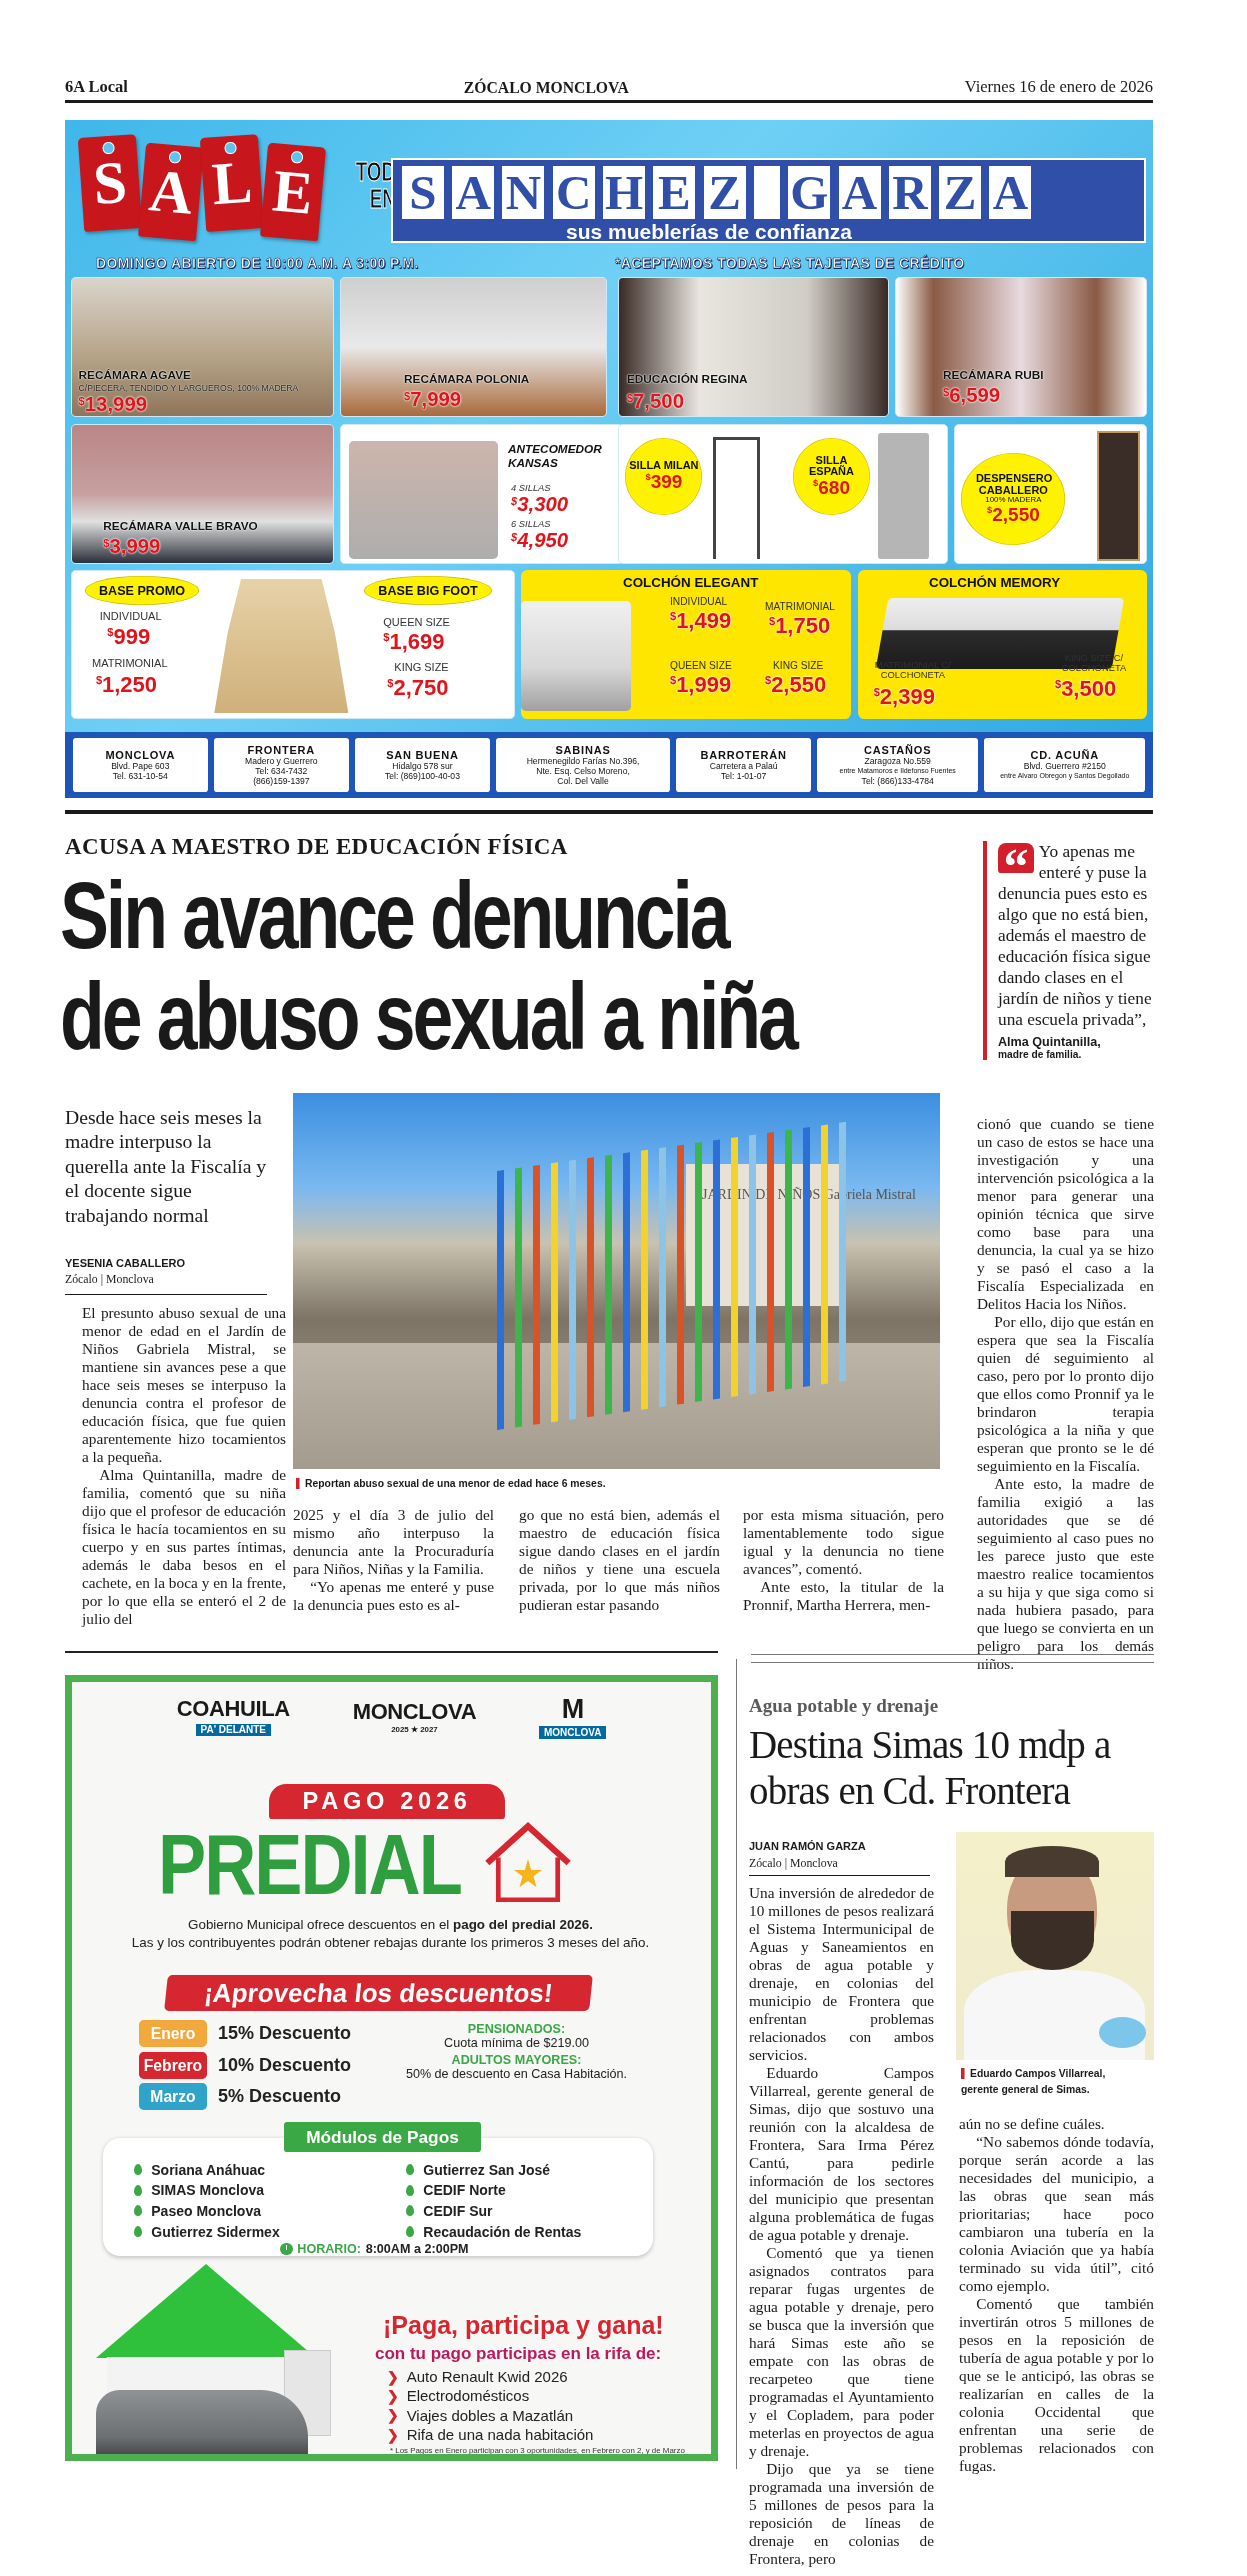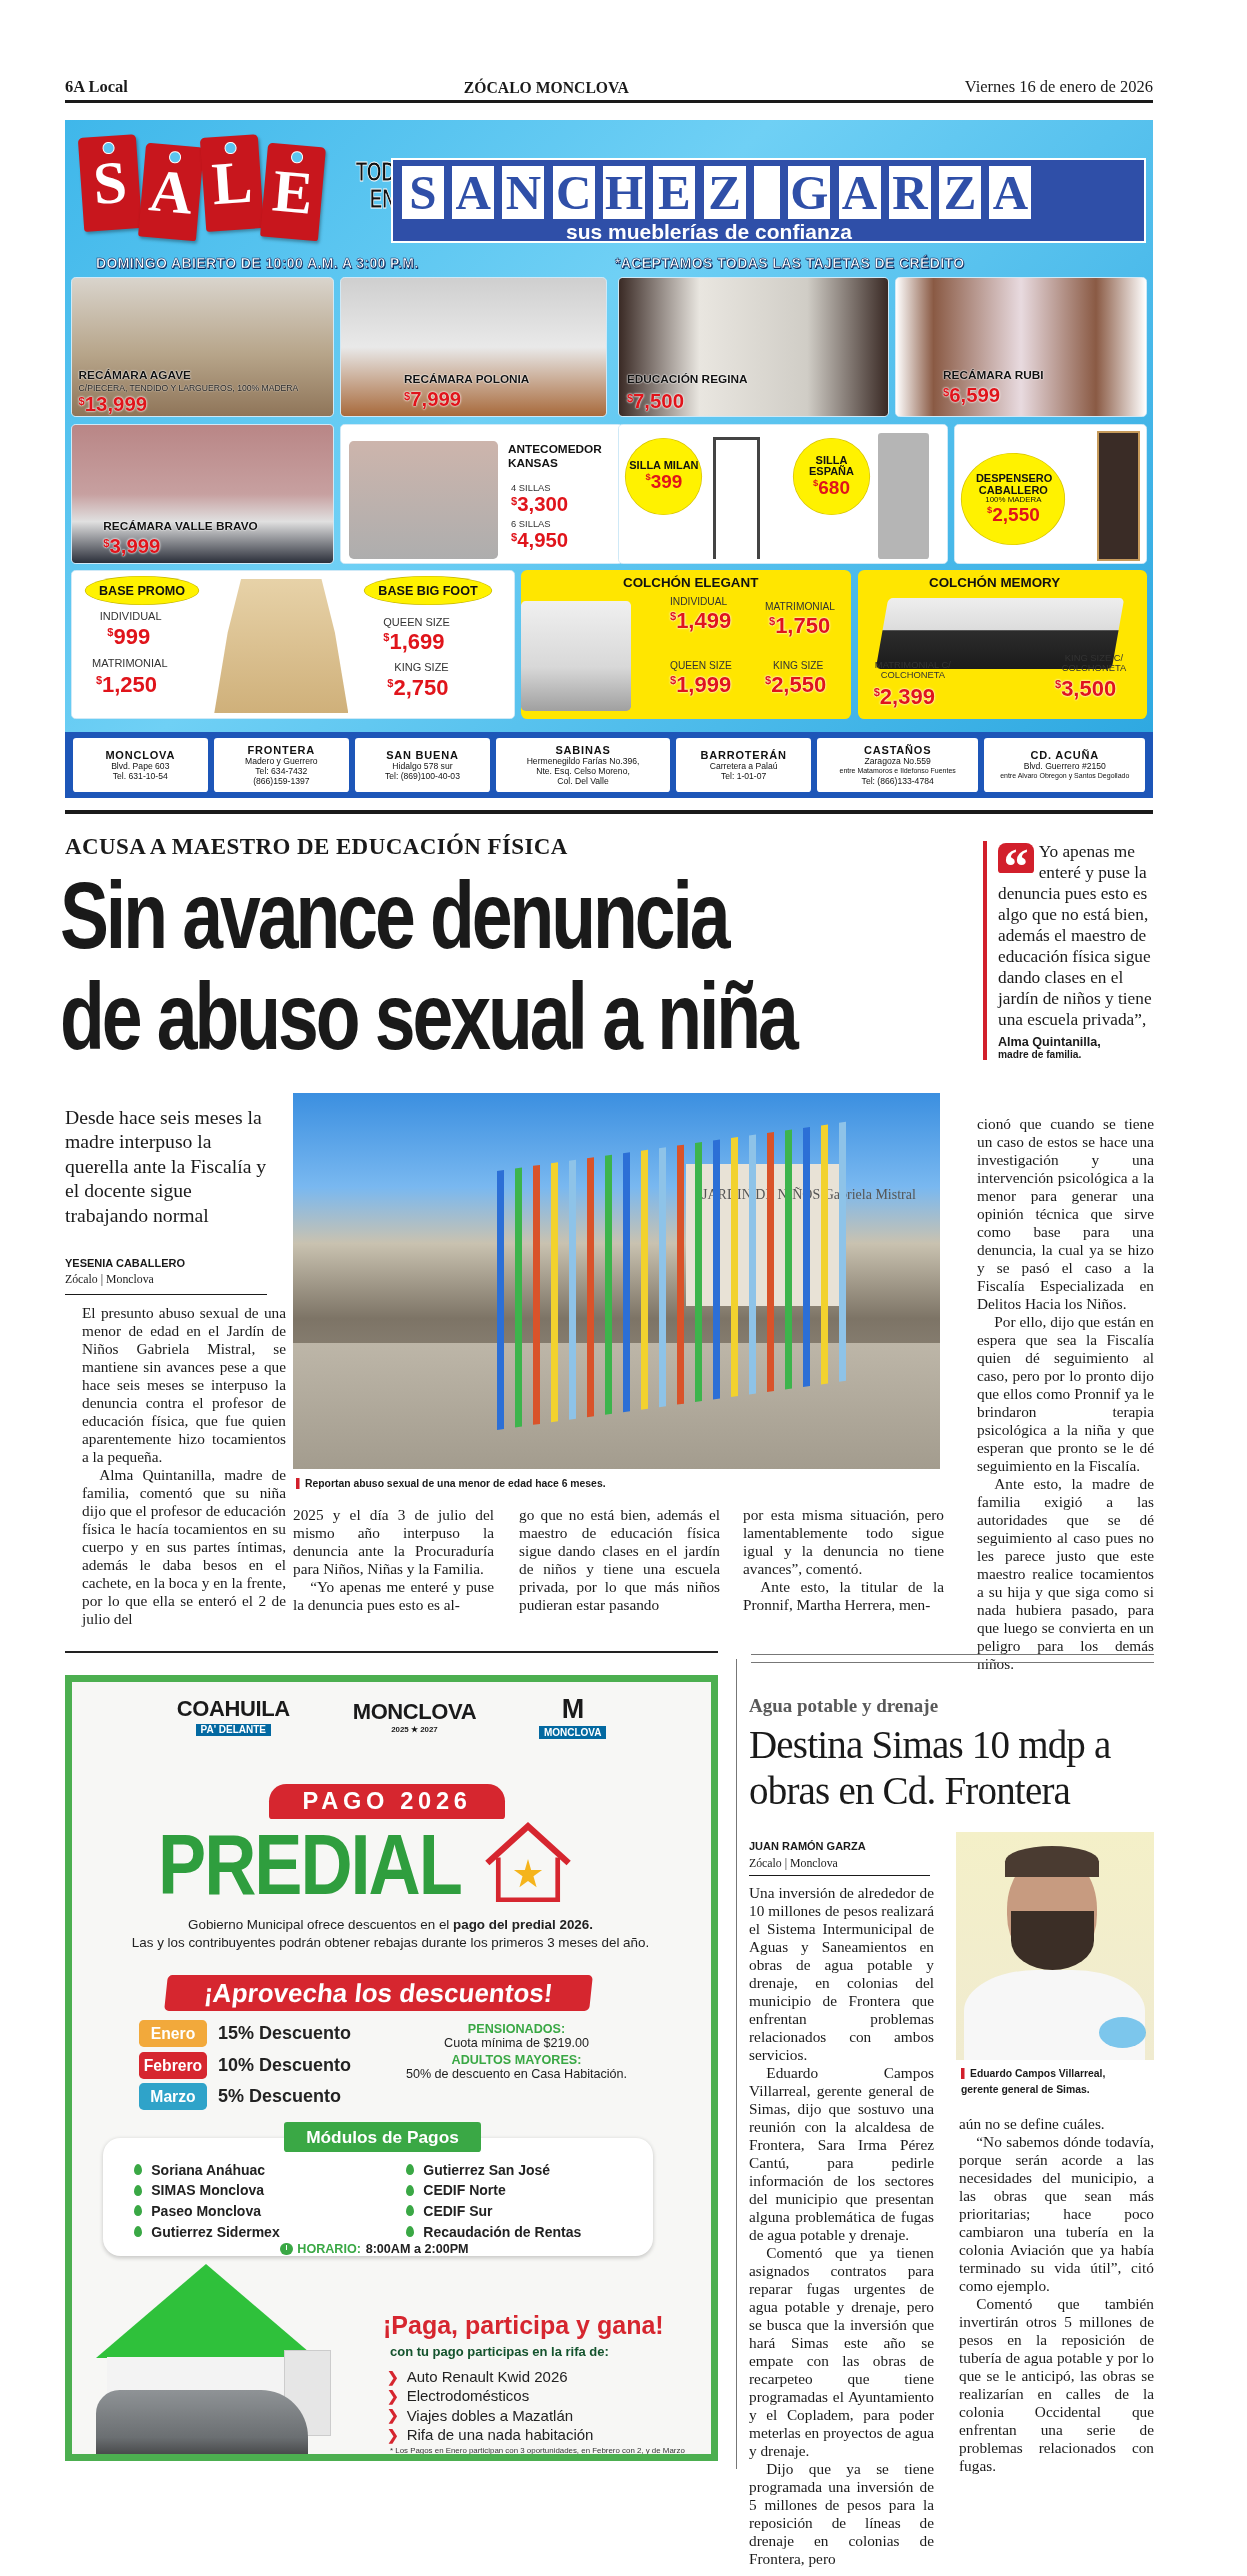--- a/index.html
+++ b/index.html
@@ -109,21 +109,21 @@
   .horario { position: absolute; left: 177px; top: 96px; font-family: "Liberation Sans", sans-serif; font-weight: bold; font-size: 12.6px; color: #222; display: flex; align-items: center; gap: 4.7px; }
   .horario .hl { color: #3aa845; }
   .clock-icon { width: 12.6px; height: 12.6px; border-radius: 50%; background: #3aa845; display: inline-block; position: relative; }
   .clock-icon::after { content: ""; position: absolute; left: 5.5px; top: 2.4px; width: 1.6px; height: 4.7px; background: #fff; }
   .house-art { position: absolute; left: 0; top: 582px; width: 330px; height: 204px; }
   .roof { position: absolute; left: 23.6px; top: 0; width: 0; height: 0; border-left: 110px solid transparent; border-right: 110px solid transparent; border-bottom: 94px solid #2fc13b; }
   .house-body { position: absolute; left: 35px; top: 93px; width: 197px; height: 94px; background: #f3f3f3; }
   .car { position: absolute; left: 23.6px; top: 126px; width: 212px; height: 79px; background: linear-gradient(180deg, #8f9396 0%, #6b6f72 60%, #2a2a2a 100%); border-radius: 23.6px 47px 7.9px 7.9px; }
   .fridge { position: absolute; left: 212px; top: 86px; width: 47px; height: 86px; background: #e6e6e6; border: 0.8px solid #ccc; }
   .gana-title { position: absolute; left: 311px; top: 661px; font-family: "Liberation Sans", sans-serif; font-weight: bold; font-size: 25px; color: #d6262f; }
-  .gana-sub { position: absolute; left: 318px; top: 694px; font-family: "Liberation Sans", sans-serif; font-weight: bold; font-size: 13px; color: #14532d; }
+  .gana-sub { position: absolute; left: 303px; top: 694px; font-family: "Liberation Sans", sans-serif; font-weight: bold; font-size: 17px; color: #be185d; }
   .prizes { position: absolute; left: 315px; top: 719px; display: flex; flex-direction: column; gap: 2.4px; }
   .prize { font-family: "Liberation Sans", sans-serif; font-size: 15px; color: #222; display: flex; gap: 7.9px; align-items: center; }
   .chev-icon { color: #d6262f; font-weight: bold; font-size: 14px; }
 
   
   .kicker2 { position: absolute; left: 749px; top: 1695px; font-family: "Liberation Serif", serif; font-weight: bold; font-size: 19px; color: #5a5a5a; }
   .headline2 { position: absolute; left: 749px; top: 1722px; width: 409px; font-family: "Liberation Serif", serif; font-size: 39px; line-height: 46px; color: #1a1a1a; letter-spacing: -0.8px; }
   .portrait { position: absolute; left: 956px; top: 1832px; width: 198px; height: 228px; background: linear-gradient(180deg, #f4f0c8 0%, #f0ebd0 100%); overflow: hidden; }
   .portrait .head { position: absolute; left: 51px; top: 19.7px; width: 90px; height: 114px; border-radius: 50% 50% 45% 45%; background: #c79b80; }
   .portrait .hair { position: absolute; left: 49px; top: 14px; width: 94px; height: 31px; border-radius: 50% 50% 0 0; background: #4a3b31; }
@@ -194,21 +194,21 @@
     <div class="photo" style="background:linear-gradient(90deg,#ffffff 0%,#8a5a44 15%,#e8dadf 50%,#8a5a44 80%,#ffffff 100%);"></div>
     <div class="pname" style="left:47px; top:90px;">RECÁMARA RUBI</div>
     <div class="price" style="left:47px; top:106px;"><span class="cur">$</span><span>6,599</span></div>
   </div>
 
   <div class="product" style="left:6.3px; top:304px; width:263px; height:140px;">
     <div class="photo" style="background:linear-gradient(180deg,#b98686 0%,#c7a0a0 50%,#e0e0e0 70%,#2b2f3a 100%);"></div>
     <div class="pname" style="left:31px; top:94px;">RECÁMARA VALLE BRAVO</div>
     <div class="price" style="left:31px; top:110px;"><span class="cur">$</span><span>3,999</span></div>
   </div>
-  <div class="product white" style="left:275px; top:304px; width:283px; height:140px;">
+  <div class="product white" style="left:275px; top:304px; width:283px; height:140px;font-style:italic;">
     <div class="photo"></div>
     <div style="position:absolute;left:7.9px;top:15.7px;width:149px;height:118px;background:linear-gradient(180deg,#a47868,#6b6b6b);opacity:.55;border-radius:4.7px;"></div>
     <div class="pname" style="left:167px; top:17.3px; width:94px;">ANTECOMEDOR KANSAS</div>
     <div class="small-label" style="left:170px; top:57px;">4 SILLAS</div>
     <div class="price" style="left:170px; top:68px;"><span class="cur">$</span><span>3,300</span></div>
     <div class="small-label" style="left:170px; top:93px;">6 SILLAS</div>
     <div class="price" style="left:170px; top:104px;"><span class="cur">$</span><span>4,950</span></div>
   </div>
   <div class="product white" style="left:553px; top:304px; width:330px; height:140px;">
     <div class="photo"></div>

